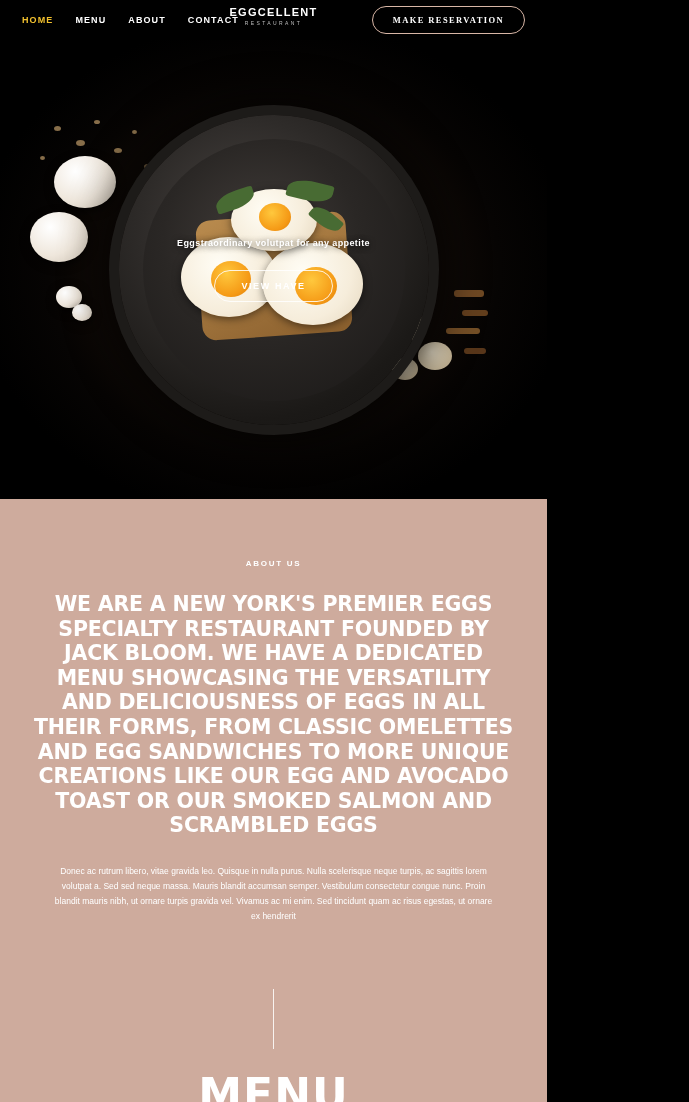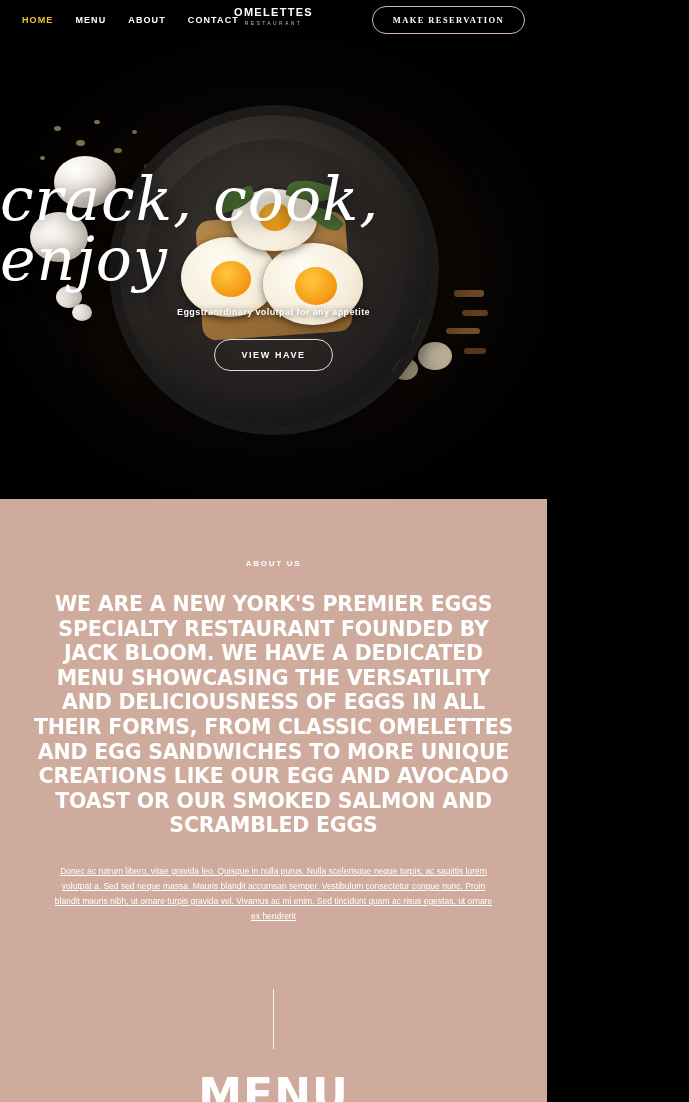--- a/index.html
+++ b/index.html
@@ -225,21 +225,20 @@
     line-height: 1.2;
     letter-spacing: -.2px;
     text-transform: uppercase;
   }
   .about-body {
     margin: 26px auto 0;
     width: 440px;
     color: #ffffff;
     font-size: 8.5px;
     line-height: 1.75;
-    text-decoration: underline;
   }
   .divider {
     width: 1px;
     height: 60px;
     background: rgba(255,255,255,.85);
     margin: 66px auto 0;
   }
 
   
   .menu-sec {
@@ -263,21 +262,21 @@
 
   <div class="navbar">
     <div class="nav-links">
       <a class="nav-link active" href="#">HOME</a>
       <a class="nav-link" href="#">MENU</a>
       <a class="nav-link" href="#">ABOUT</a>
       <a class="nav-link" href="#">CONTACT</a>
     </div>
 
     <div class="brand">
-      <div class="brand-name">OMELETTES</div>
+      <div class="brand-name">EGGCELLENT</div>
       <div class="brand-sub">RESTAURANT</div>
     </div>
 
     <button class="reserve-btn">MAKE RESERVATION</button>
   </div>
 
   <div class="hero">
     <div class="hero-bg"></div>
 
     <div class="hero-photo">
@@ -315,21 +314,20 @@
         <div class="egg" style="left:112px;top:74px;width:86px;height:62px;"></div>
         <div class="yolk" style="left:140px;top:88px;width:32px;height:28px;"></div>
 
         <div class="leaf" style="left:96px;top:76px;width:40px;height:18px;transform:rotate(-18deg);"></div>
         <div class="leaf" style="left:168px;top:66px;width:46px;height:20px;transform:rotate(14deg);"></div>
         <div class="leaf" style="left:190px;top:96px;width:34px;height:16px;transform:rotate(40deg);"></div>
       </div>
     </div>
 
     <div class="hero-overlay">
-      <div class="hero-title">crack, cook, enjoy</div>
       <div class="hero-sub">Eggstraordinary volutpat for any appetite</div>
       <button class="hero-btn">VIEW HAVE</button>
     </div>
   </div>
 
   <div class="about">
     <div class="about-eyebrow">ABOUT US</div>
     <h2 class="about-heading">WE ARE A NEW YORK'S PREMIER EGGS SPECIALTY RESTAURANT FOUNDED BY JACK BLOOM. WE HAVE A DEDICATED MENU SHOWCASING THE VERSATILITY AND DELICIOUSNESS OF EGGS IN ALL THEIR FORMS, FROM CLASSIC OMELETTES AND EGG SANDWICHES TO MORE UNIQUE CREATIONS LIKE OUR EGG AND AVOCADO TOAST OR OUR SMOKED SALMON AND SCRAMBLED EGGS</h2>
     <p class="about-body">Donec ac rutrum libero, vitae gravida leo. Quisque in nulla purus. Nulla scelerisque neque turpis, ac sagittis lorem volutpat a. Sed sed neque massa. Mauris blandit accumsan semper. Vestibulum consectetur congue nunc. Proin blandit mauris nibh, ut ornare turpis gravida vel. Vivamus ac mi enim. Sed tincidunt quam ac risus egestas, ut ornare ex hendrerit</p>
     <div class="divider"></div>

